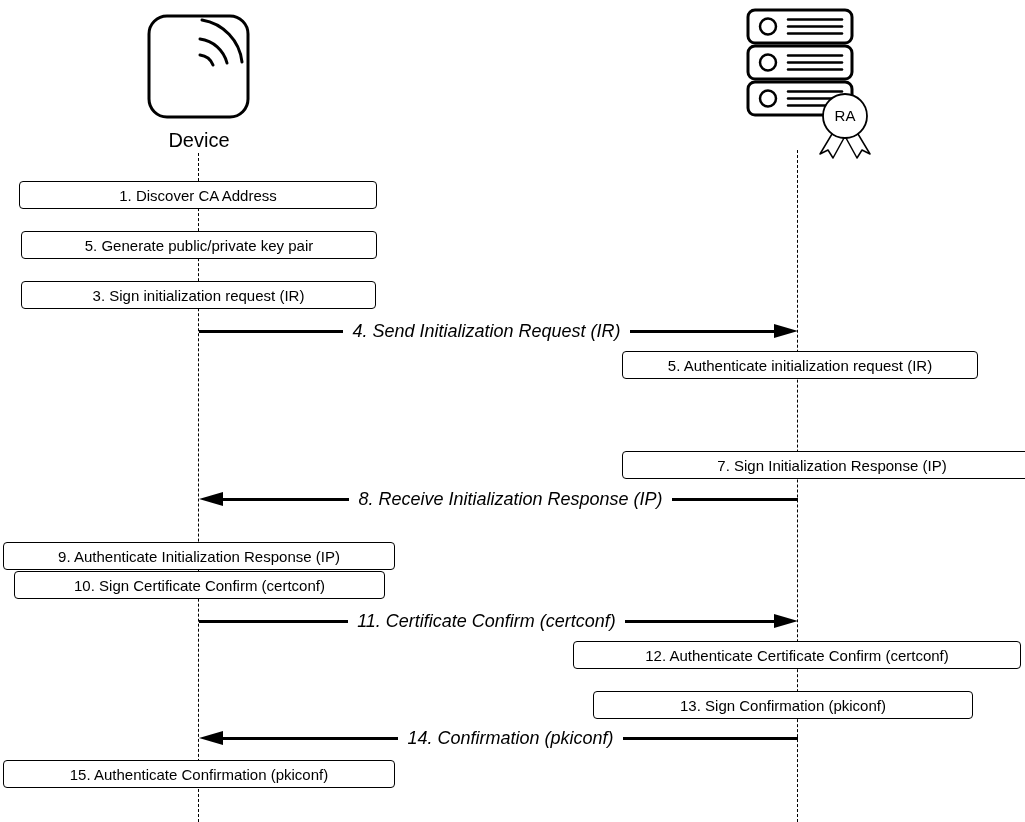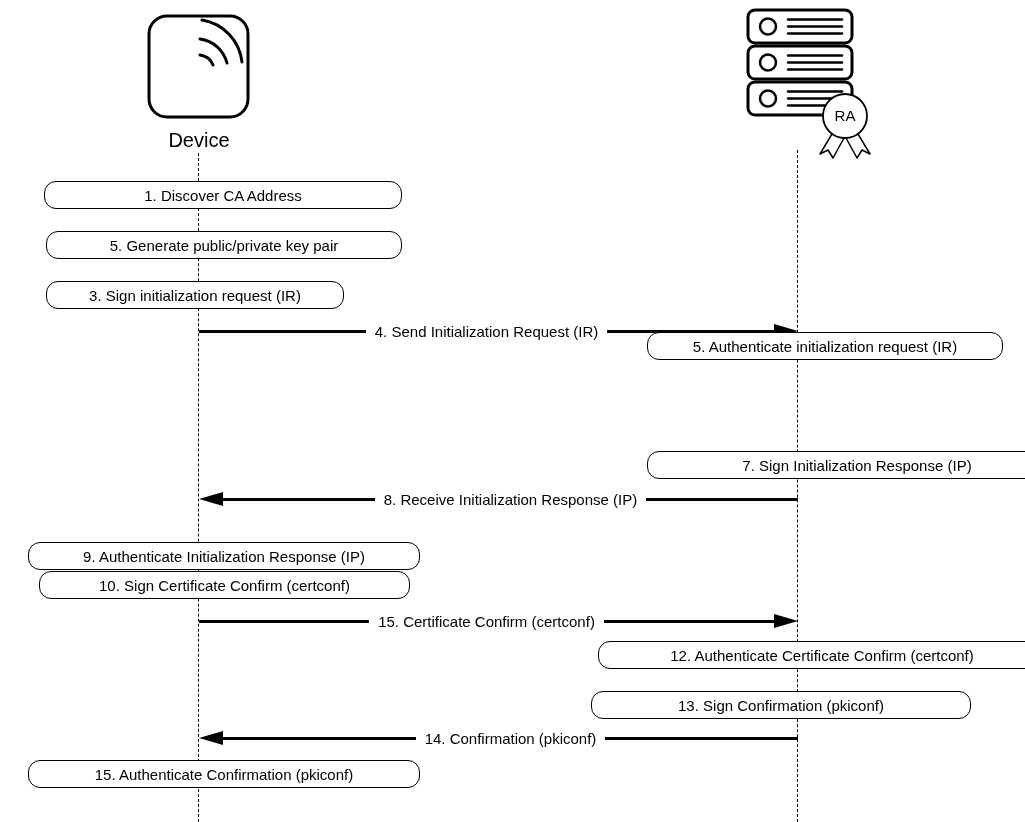--- a/index.html
+++ b/index.html
@@ -8,30 +8,30 @@
     font-family:"Liberation Sans", sans-serif;color:#000;overflow:hidden;
   }
   .lifeline{
     position:absolute;width:0;border-left:1.5px dashed #000;z-index:1;
   }
   .actor-label{
     position:absolute;text-align:center;font-size:20px;z-index:3;
   }
   .pbox{
     position:absolute;height:28px;box-sizing:border-box;background:#fff;
-    border:1.5px solid #000;border-radius:12px;display:flex;align-items:center;
-    justify-content:center;font-size:15px;white-space:nowrap;z-index:4;margin-left:25px;
+    border:1.5px solid #000;border-radius:4px;display:flex;align-items:center;
+    justify-content:center;font-size:15px;white-space:nowrap;z-index:4;
   }
   .arrow{
     position:absolute;left:199px;width:599px;height:20px;display:flex;
     align-items:center;z-index:3;
   }
   .seg{flex:1;height:3px;background:#000;}
   .arrow-label{
-    font-size:15px;white-space:nowrap;padding:0 9px;background:transparent;
+    font-size:18px;white-space:nowrap;padding:0 9px;background:transparent;font-style:italic;
   }
   .head-right{
     width:0;height:0;border-left:24px solid #000;
     border-top:7px solid transparent;border-bottom:7px solid transparent;
   }
   .head-left{
     width:0;height:0;border-right:24px solid #000;
     border-top:7px solid transparent;border-bottom:7px solid transparent;
   }
   .icon-svg{position:absolute;z-index:2;}
@@ -80,51 +80,51 @@
     <g>
       <polygon points="88,128 76,148 84,144 89,152 100,132" fill="#fff" stroke="#000" stroke-width="1.5" stroke-linejoin="round"></polygon>
       <polygon points="114,128 126,148 118,144 113,152 102,132" fill="#fff" stroke="#000" stroke-width="1.5" stroke-linejoin="round"></polygon>
       <circle cx="101" cy="110" r="22" fill="#fff" stroke="#000" stroke-width="1.8"></circle>
       <text x="101" y="115" text-anchor="middle" font-size="15" fill="#000">RA</text>
     </g>
   </svg>
 
   <div class="pbox" style="left:19px;top:181px;width:358px">1. Discover CA Address</div>
   <div class="pbox" style="left:21px;top:231px;width:356px">5. Generate public/private key pair</div>
-  <div class="pbox" style="left:21px;top:281px;width:298px">3. Sign initialization request (IR)</div>
+  <div class="pbox" style="left:21px;top:281px;width:355px">3. Sign initialization request (IR)</div>
 
   <div class="arrow" style="top:321px">
     <div class="seg"></div>
     <div class="arrow-label">4. Send Initialization Request (IR)</div>
     <div class="seg"></div>
     <div class="head-right"></div>
   </div>
 
-  <div class="pbox" style="left:622px;top:332px;width:356px">5. Authenticate initialization request (IR)</div>
+  <div class="pbox" style="left:622px;top:351px;width:356px">5. Authenticate initialization request (IR)</div>
   <div class="pbox" style="left:622px;top:451px;width:420px">7. Sign Initialization Response (IP)</div>
 
   <div class="arrow" style="top:489px">
     <div class="head-left"></div>
     <div class="seg"></div>
     <div class="arrow-label">8. Receive Initialization Response (IP)</div>
     <div class="seg"></div>
   </div>
 
   <div class="pbox" style="left:3px;top:542px;width:392px">9. Authenticate Initialization Response (IP)</div>
   <div class="pbox" style="left:14px;top:571px;width:371px">10. Sign Certificate Confirm (certconf)</div>
 
   <div class="arrow" style="top:611px">
     <div class="seg"></div>
-    <div class="arrow-label">15. Certificate Confirm (certconf)</div>
+    <div class="arrow-label">11. Certificate Confirm (certconf)</div>
     <div class="seg"></div>
     <div class="head-right"></div>
   </div>
 
   <div class="pbox" style="left:573px;top:641px;width:448px">12. Authenticate Certificate Confirm (certconf)</div>
-  <div class="pbox" style="left:566px;top:691px;width:380px">13. Sign Confirmation (pkiconf)</div>
+  <div class="pbox" style="left:593px;top:691px;width:380px">13. Sign Confirmation (pkiconf)</div>
 
   <div class="arrow" style="top:728px">
     <div class="head-left"></div>
     <div class="seg"></div>
     <div class="arrow-label">14. Confirmation (pkiconf)</div>
     <div class="seg"></div>
   </div>
 
   <div class="pbox" style="left:3px;top:760px;width:392px">15. Authenticate Confirmation (pkiconf)</div>
 

